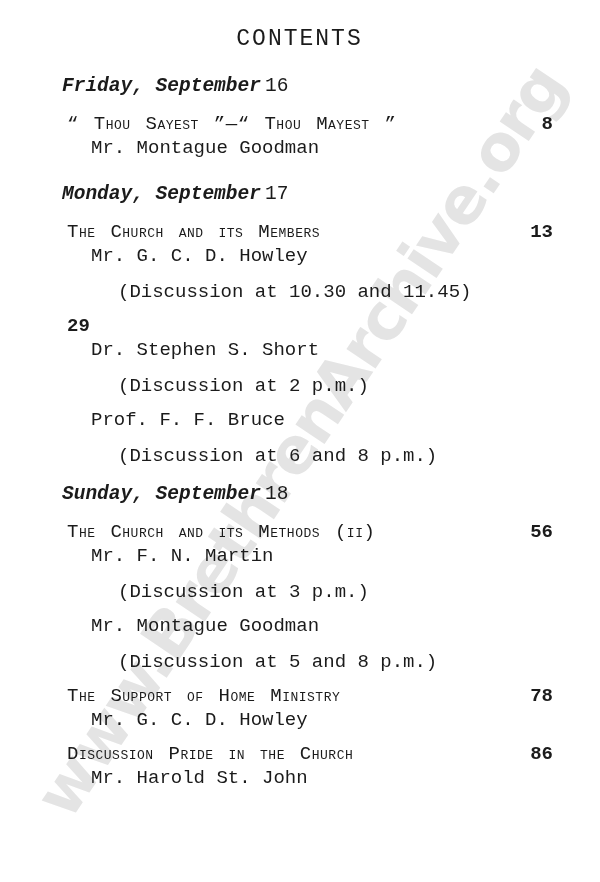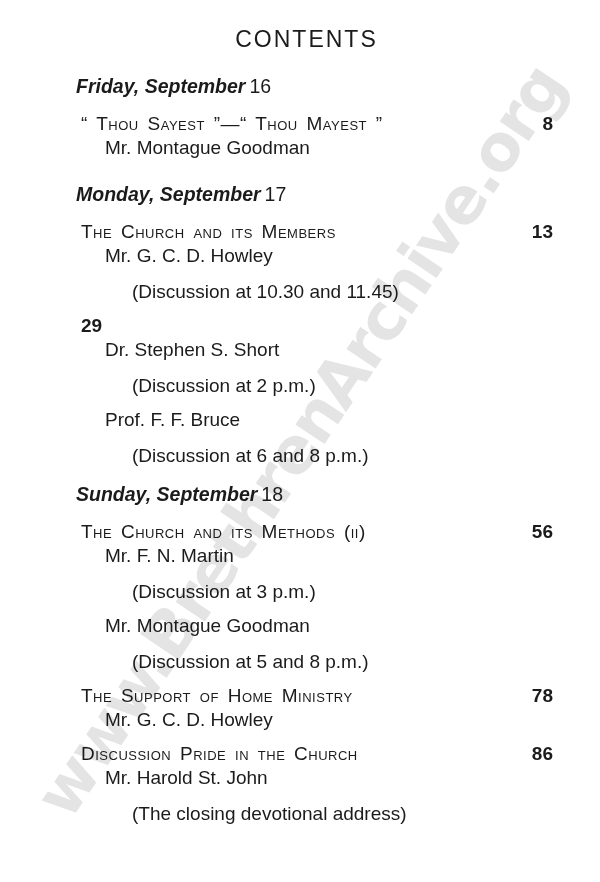--- a/index.html
+++ b/index.html
@@ -24,22 +24,22 @@
     font-size: 64px;
     letter-spacing: -2px;
     color: #e4e4e4;
     white-space: nowrap;
     z-index: 0;
     user-select: none;
   }
   .content {
     position: relative;
     z-index: 1;
-    padding: 26px 47px 0 60px;
-    font-family: Liberation Sans, sans-serif;
+    padding: 26px 47px 0 46px;
+    font-family: Liberation Mono, monospace;
     font-size: 19px;
     color: #1b1b1b;
   }
   .contents-title {
     margin: 0;
     text-align: center;
     font-size: 23px;
     font-weight: 400;
     letter-spacing: 2px;
     line-height: 26px;
@@ -151,17 +151,16 @@
           <span class="page-number">78</span>
         </div>
         <div class="speaker">Mr. G. C. D. Howley</div>
       </div>
       <div class="entry">
         <div class="title-row">
           <span class="entry-title">Discussion Pride in the Church</span>
           <span class="page-number">86</span>
         </div>
         <div class="speaker">Mr. Harold St. John</div>
-        <div class="note">(The closing devotional address)</div>
       </div>
     </section>
   </div>
 </div>
 
 </body></html>

